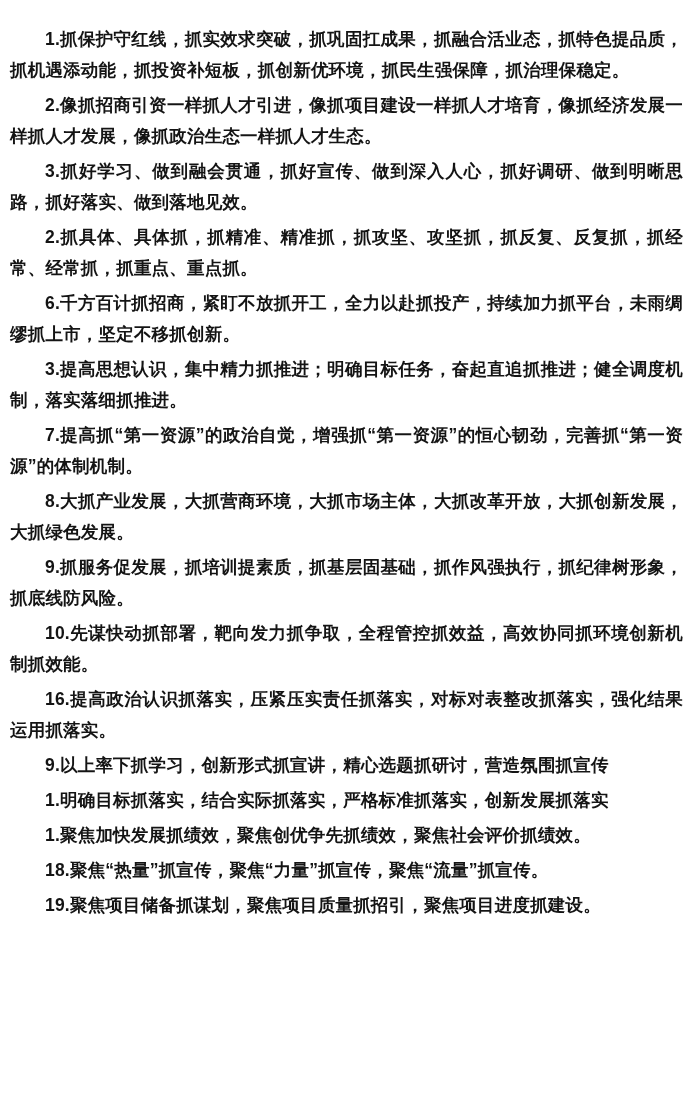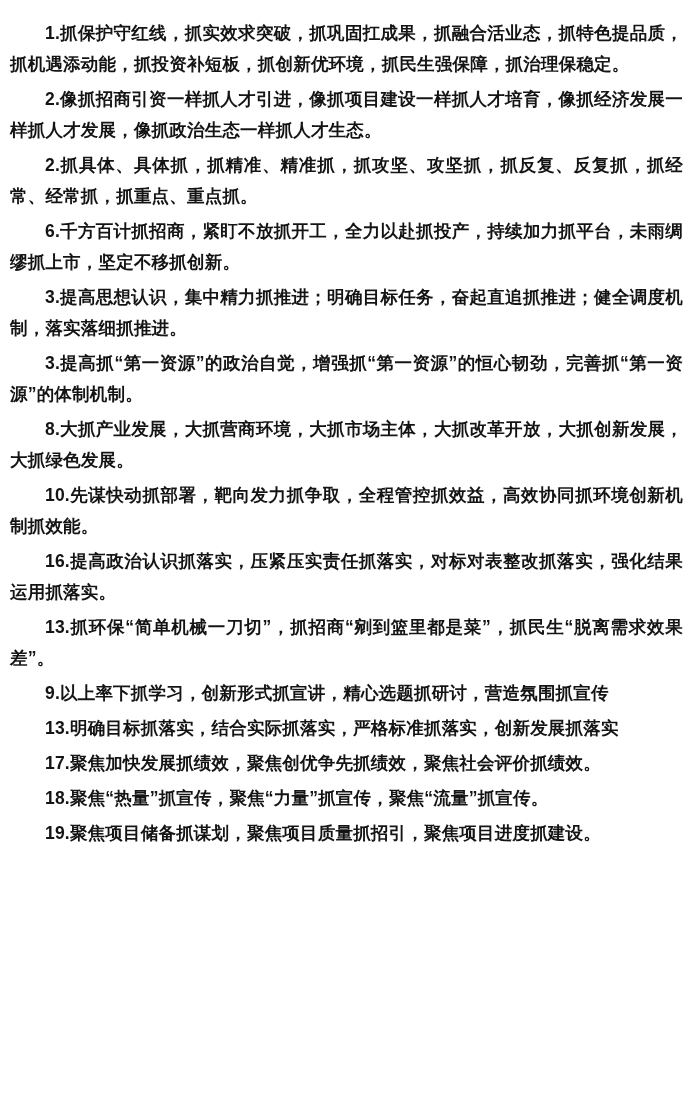--- a/index.html
+++ b/index.html
@@ -9,21 +9,21 @@
   }
   body {
     width: 693px;
     min-height: 1097px;
     font-family: "Liberation Sans", "DejaVu Sans", sans-serif;
     color: #1a1a1a;
   }
   #doc {
     width: 693px;
     box-sizing: border-box;
-    padding: 18px 10px 10px 10px;
+    padding: 24px 10px 10px 10px;
   }
   .para {
     font-size: 17.5px;
     line-height: 31px;
     text-align: justify;
     text-justify: inter-ideograph;
     margin: 0 0 4px 0;
     text-indent: 2em;
     font-weight: 600;
     letter-spacing: 0.2px;
@@ -32,26 +32,27 @@
   .para:last-child {
     margin-bottom: 4px;
   }
 </style>
 </head>
 <body>
 
 <div id="doc">
   <p class="para">1.抓保护守红线，抓实效求突破，抓巩固扛成果，抓融合活业态，抓特色提品质，抓机遇添动能，抓投资补短板，抓创新优环境，抓民生强保障，抓治理保稳定。</p>
   <p class="para">2.像抓招商引资一样抓人才引进，像抓项目建设一样抓人才培育，像抓经济发展一样抓人才发展，像抓政治生态一样抓人才生态。</p>
+  <p class="para">3.抓好学习、做到融会贯通，抓好宣传、做到深入人心，抓好调研、做到明晰思路，抓好落实、做到落地见效。</p>
   <p class="para">2.抓具体、具体抓，抓精准、精准抓，抓攻坚、攻坚抓，抓反复、反复抓，抓经常、经常抓，抓重点、重点抓。</p>
   <p class="para">6.千方百计抓招商，紧盯不放抓开工，全力以赴抓投产，持续加力抓平台，未雨绸缪抓上市，坚定不移抓创新。</p>
   <p class="para">3.提高思想认识，集中精力抓推进；明确目标任务，奋起直追抓推进；健全调度机制，落实落细抓推进。</p>
-  <p class="para">3.提高抓“第一资源”的政治自觉，增强抓“第一资源”的恒心韧劲，完善抓“第一资源”的体制机制。</p>
+  <p class="para">7.提高抓“第一资源”的政治自觉，增强抓“第一资源”的恒心韧劲，完善抓“第一资源”的体制机制。</p>
   <p class="para">8.大抓产业发展，大抓营商环境，大抓市场主体，大抓改革开放，大抓创新发展，大抓绿色发展。</p>
+  <p class="para">9.抓服务促发展，抓培训提素质，抓基层固基础，抓作风强执行，抓纪律树形象，抓底线防风险。</p>
   <p class="para">10.先谋快动抓部署，靶向发力抓争取，全程管控抓效益，高效协同抓环境创新机制抓效能。</p>
   <p class="para">16.提高政治认识抓落实，压紧压实责任抓落实，对标对表整改抓落实，强化结果运用抓落实。</p>
-  <p class="para">13.抓环保“简单机械一刀切”，抓招商“剜到篮里都是菜”，抓民生“脱离需求效果差”。</p>
   <p class="para">9.以上率下抓学习，创新形式抓宣讲，精心选题抓研讨，营造氛围抓宣传</p>
-  <p class="para">13.明确目标抓落实，结合实际抓落实，严格标准抓落实，创新发展抓落实</p>
-  <p class="para">17.聚焦加快发展抓绩效，聚焦创优争先抓绩效，聚焦社会评价抓绩效。</p>
+  <p class="para">1.明确目标抓落实，结合实际抓落实，严格标准抓落实，创新发展抓落实</p>
+  <p class="para">1.聚焦加快发展抓绩效，聚焦创优争先抓绩效，聚焦社会评价抓绩效。</p>
   <p class="para">18.聚焦“热量”抓宣传，聚焦“力量”抓宣传，聚焦“流量”抓宣传。</p>
   <p class="para">19.聚焦项目储备抓谋划，聚焦项目质量抓招引，聚焦项目进度抓建设。</p>
 </div>
 
 </body></html>

